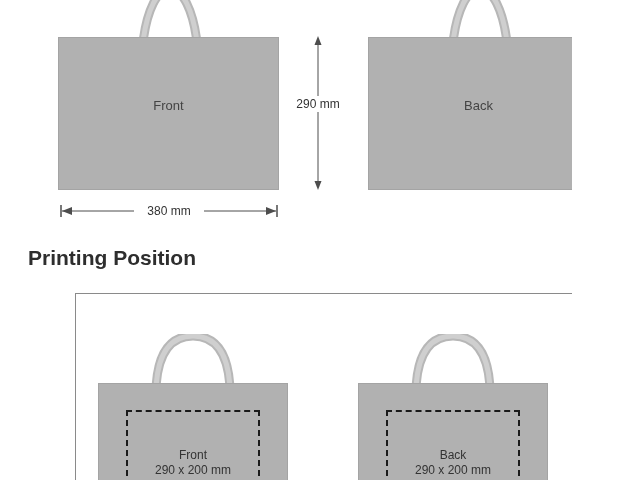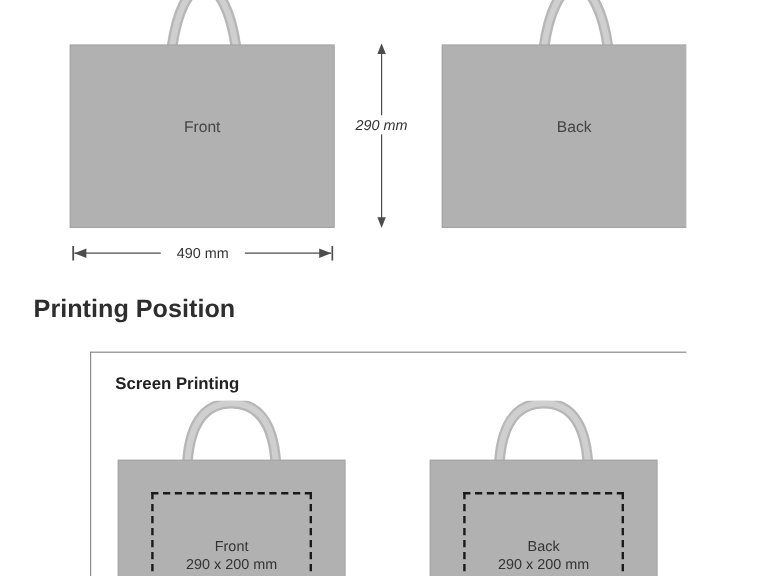--- a/index.html
+++ b/index.html
@@ -98,36 +98,35 @@
 
   <div class="bag" style="left:368px; top:37px; width:221px; height:153px;">
     <div class="bag-label" style="top:60px;">Back</div>
   </div>
 
   <svg class="handle-svg" style="left:311px; top:36px" width="14" height="154" viewBox="0 0 14 154">
     <line x1="7" y1="6" x2="7" y2="148" stroke="#4d4d4d" stroke-width="1"></line>
     <polygon points="7,0 3.5,9 10.5,9" fill="#4d4d4d"></polygon>
     <polygon points="7,154 3.5,145 10.5,145" fill="#4d4d4d"></polygon>
   </svg>
-  <div class="dim-label" style="left:291px; top:96px; width:54px;font-style:italic;">290 mm</div>
+  <div class="dim-label" style="left:291px; top:96px; width:54px;">290 mm</div>
 
   <svg class="handle-svg" style="left:60px; top:204px" width="218" height="14" viewBox="0 0 218 14">
     <line x1="1" y1="1" x2="1" y2="13" stroke="#4d4d4d" stroke-width="1.5"></line>
     <line x1="217" y1="1" x2="217" y2="13" stroke="#4d4d4d" stroke-width="1.5"></line>
     <line x1="2" y1="7" x2="216" y2="7" stroke="#4d4d4d" stroke-width="1"></line>
     <polygon points="2,7 12,3 12,11" fill="#4d4d4d"></polygon>
     <polygon points="216,7 206,3 206,11" fill="#4d4d4d"></polygon>
   </svg>
-  <div class="dim-label" style="left:134px; top:203px; width:70px;">490 mm</div>
+  <div class="dim-label" style="left:134px; top:203px; width:70px;">380 mm</div>
 
   <div class="section-title" style="left:28px; top:246px;">Printing Position</div>
 
   <div class="panel">
 
-    <div class="panel-title">Screen Printing</div>
 
     <svg class="handle-svg" style="left:22px; top:40px" width="190" height="50" viewBox="0 0 190 50">
       <path d="M58,54 C60,14 76,2 95,2 C114,2 130,14 132,54" fill="none" stroke="#b7b7b7" stroke-width="9" stroke-linecap="round"></path>
       <path d="M58,54 C60,14 76,2 95,2 C114,2 130,14 132,54" fill="none" stroke="#cfcfcf" stroke-width="5" stroke-linecap="round"></path>
     </svg>
 
     <svg class="handle-svg" style="left:282px; top:40px" width="190" height="50" viewBox="0 0 190 50">
       <path d="M58,54 C60,14 76,2 95,2 C114,2 130,14 132,54" fill="none" stroke="#b7b7b7" stroke-width="9" stroke-linecap="round"></path>
       <path d="M58,54 C60,14 76,2 95,2 C114,2 130,14 132,54" fill="none" stroke="#cfcfcf" stroke-width="5" stroke-linecap="round"></path>
     </svg>

